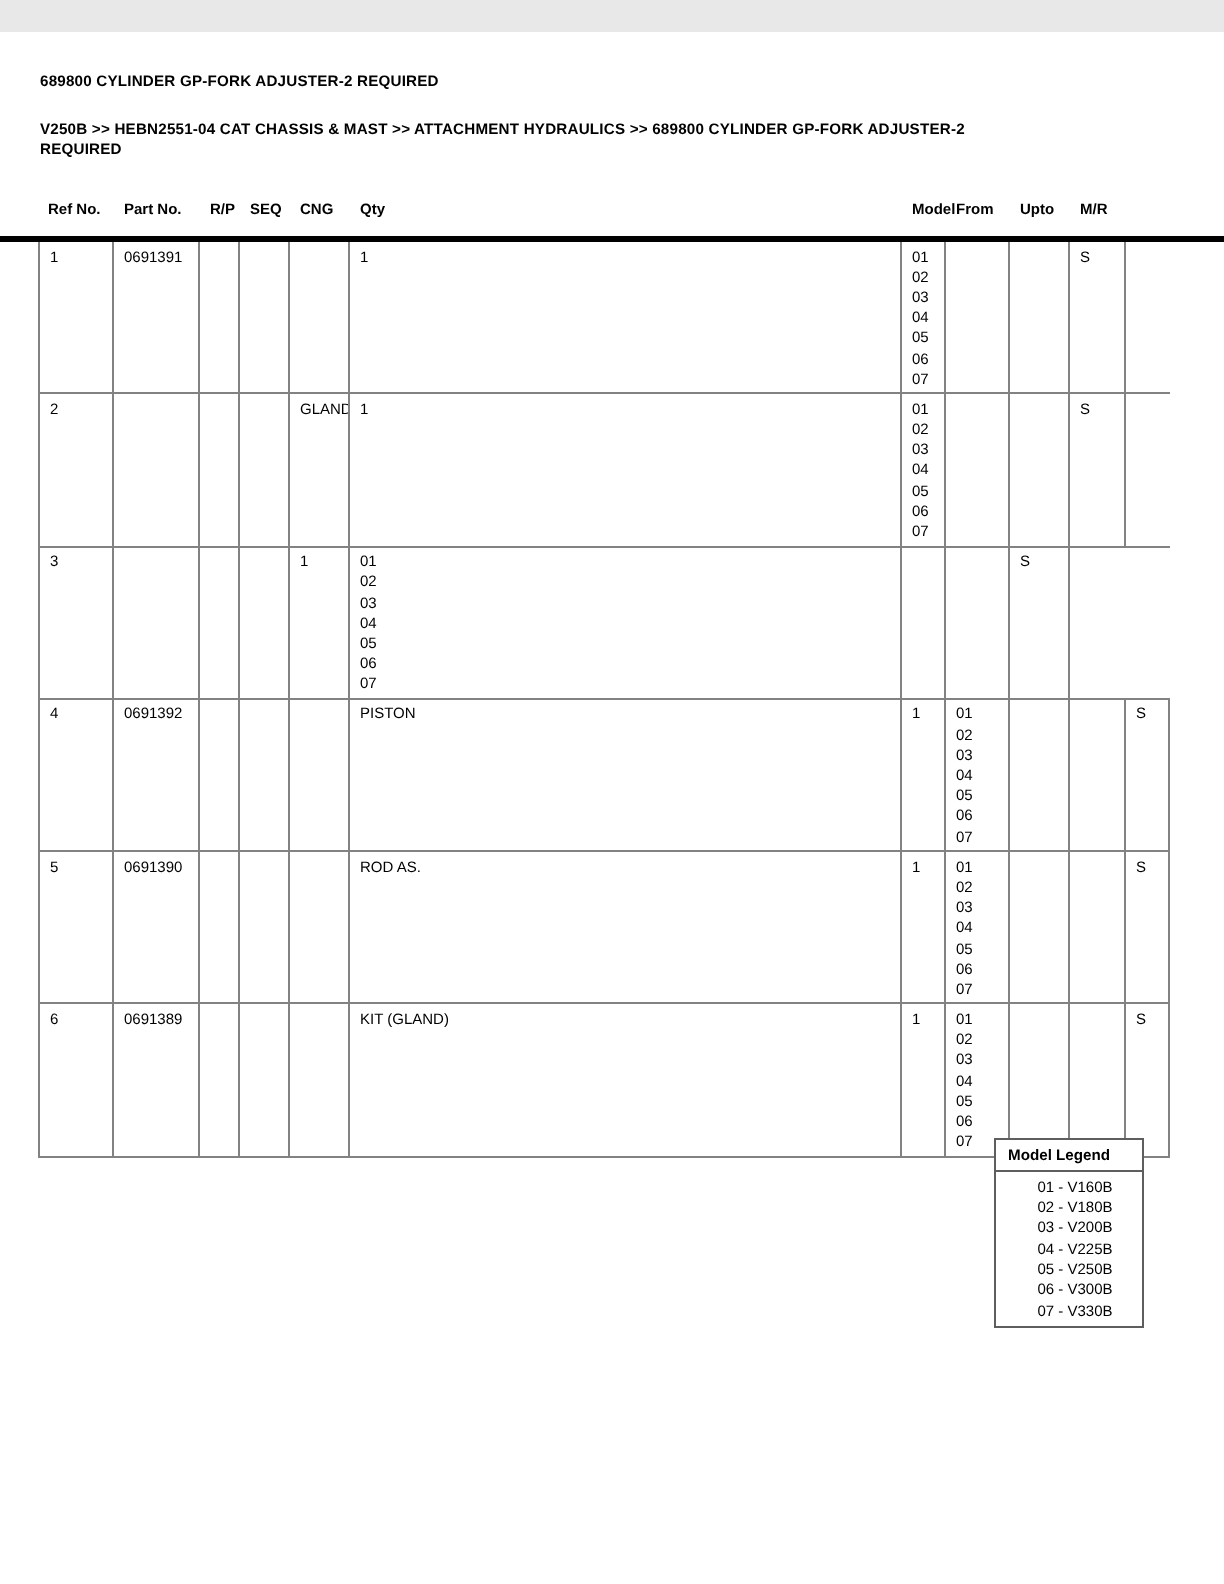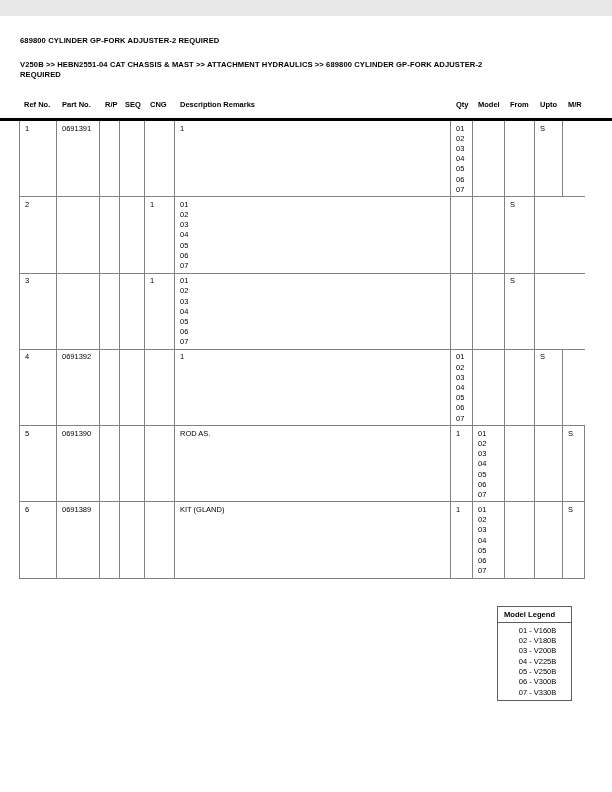--- a/index.html
+++ b/index.html
@@ -46,21 +46,21 @@
     border-bottom:1px solid #828282;
   }
   .prow > div {
     border-right:1px solid #828282;
     padding:2.5px 4px 0 5px;
     font-size:7.5px; line-height:10.2px;
     overflow:hidden;
   }
   .models-cell { white-space:pre-line; }
   .legend {
-    position:absolute; left:497px; top:590px;
+    position:absolute; left:497px; top:553px;
     width:75px; height:95px;
     border:1.6px solid #5e5e5e;
     background:#fff;
   }
   .legend-title {
     font-size:7.6px; font-weight:bold; line-height:10.2px;
     padding:3px 0 2px 6px;
     border-bottom:1px solid #5e5e5e;
     white-space:nowrap;
   }
@@ -76,21 +76,20 @@
 
   <div class="breadcrumb">V250B &gt;&gt; HEBN2551-04 CAT CHASSIS &amp; MAST &gt;&gt; ATTACHMENT HYDRAULICS &gt;&gt; 689800 CYLINDER GP-FORK ADJUSTER-2
 REQUIRED</div>
 
   <div class="thead">
     <div>Ref No.</div>
     <div>Part No.</div>
     <div>R/P</div>
     <div>SEQ</div>
     <div>CNG</div>
-    <div>Description Remarks</div>
     <div>Qty</div>
     <div>Model</div>
     <div>From</div>
     <div>Upto</div>
     <div>M/R</div>
   </div>
 
   <div class="header-rule"></div>
 
   <div class="parts-table">
@@ -112,20 +111,21 @@
       <div></div>
       <div></div>
       <div>S</div>
     </div>
 
     <div class="prow">
       <div>2</div>
       <div></div>
       <div></div>
       <div></div>
+      <div>GLAND</div>
       <div>1</div>
       <div class="models-cell">01
 02
 03
 04
 05
 06
 07</div>
       <div></div>
       <div></div>
@@ -149,20 +149,21 @@
       <div></div>
       <div>S</div>
     </div>
 
     <div class="prow">
       <div>4</div>
       <div>0691392</div>
       <div></div>
       <div></div>
       <div></div>
+      <div>PISTON</div>
       <div>1</div>
       <div class="models-cell">01
 02
 03
 04
 05
 06
 07</div>
       <div></div>
       <div></div>

